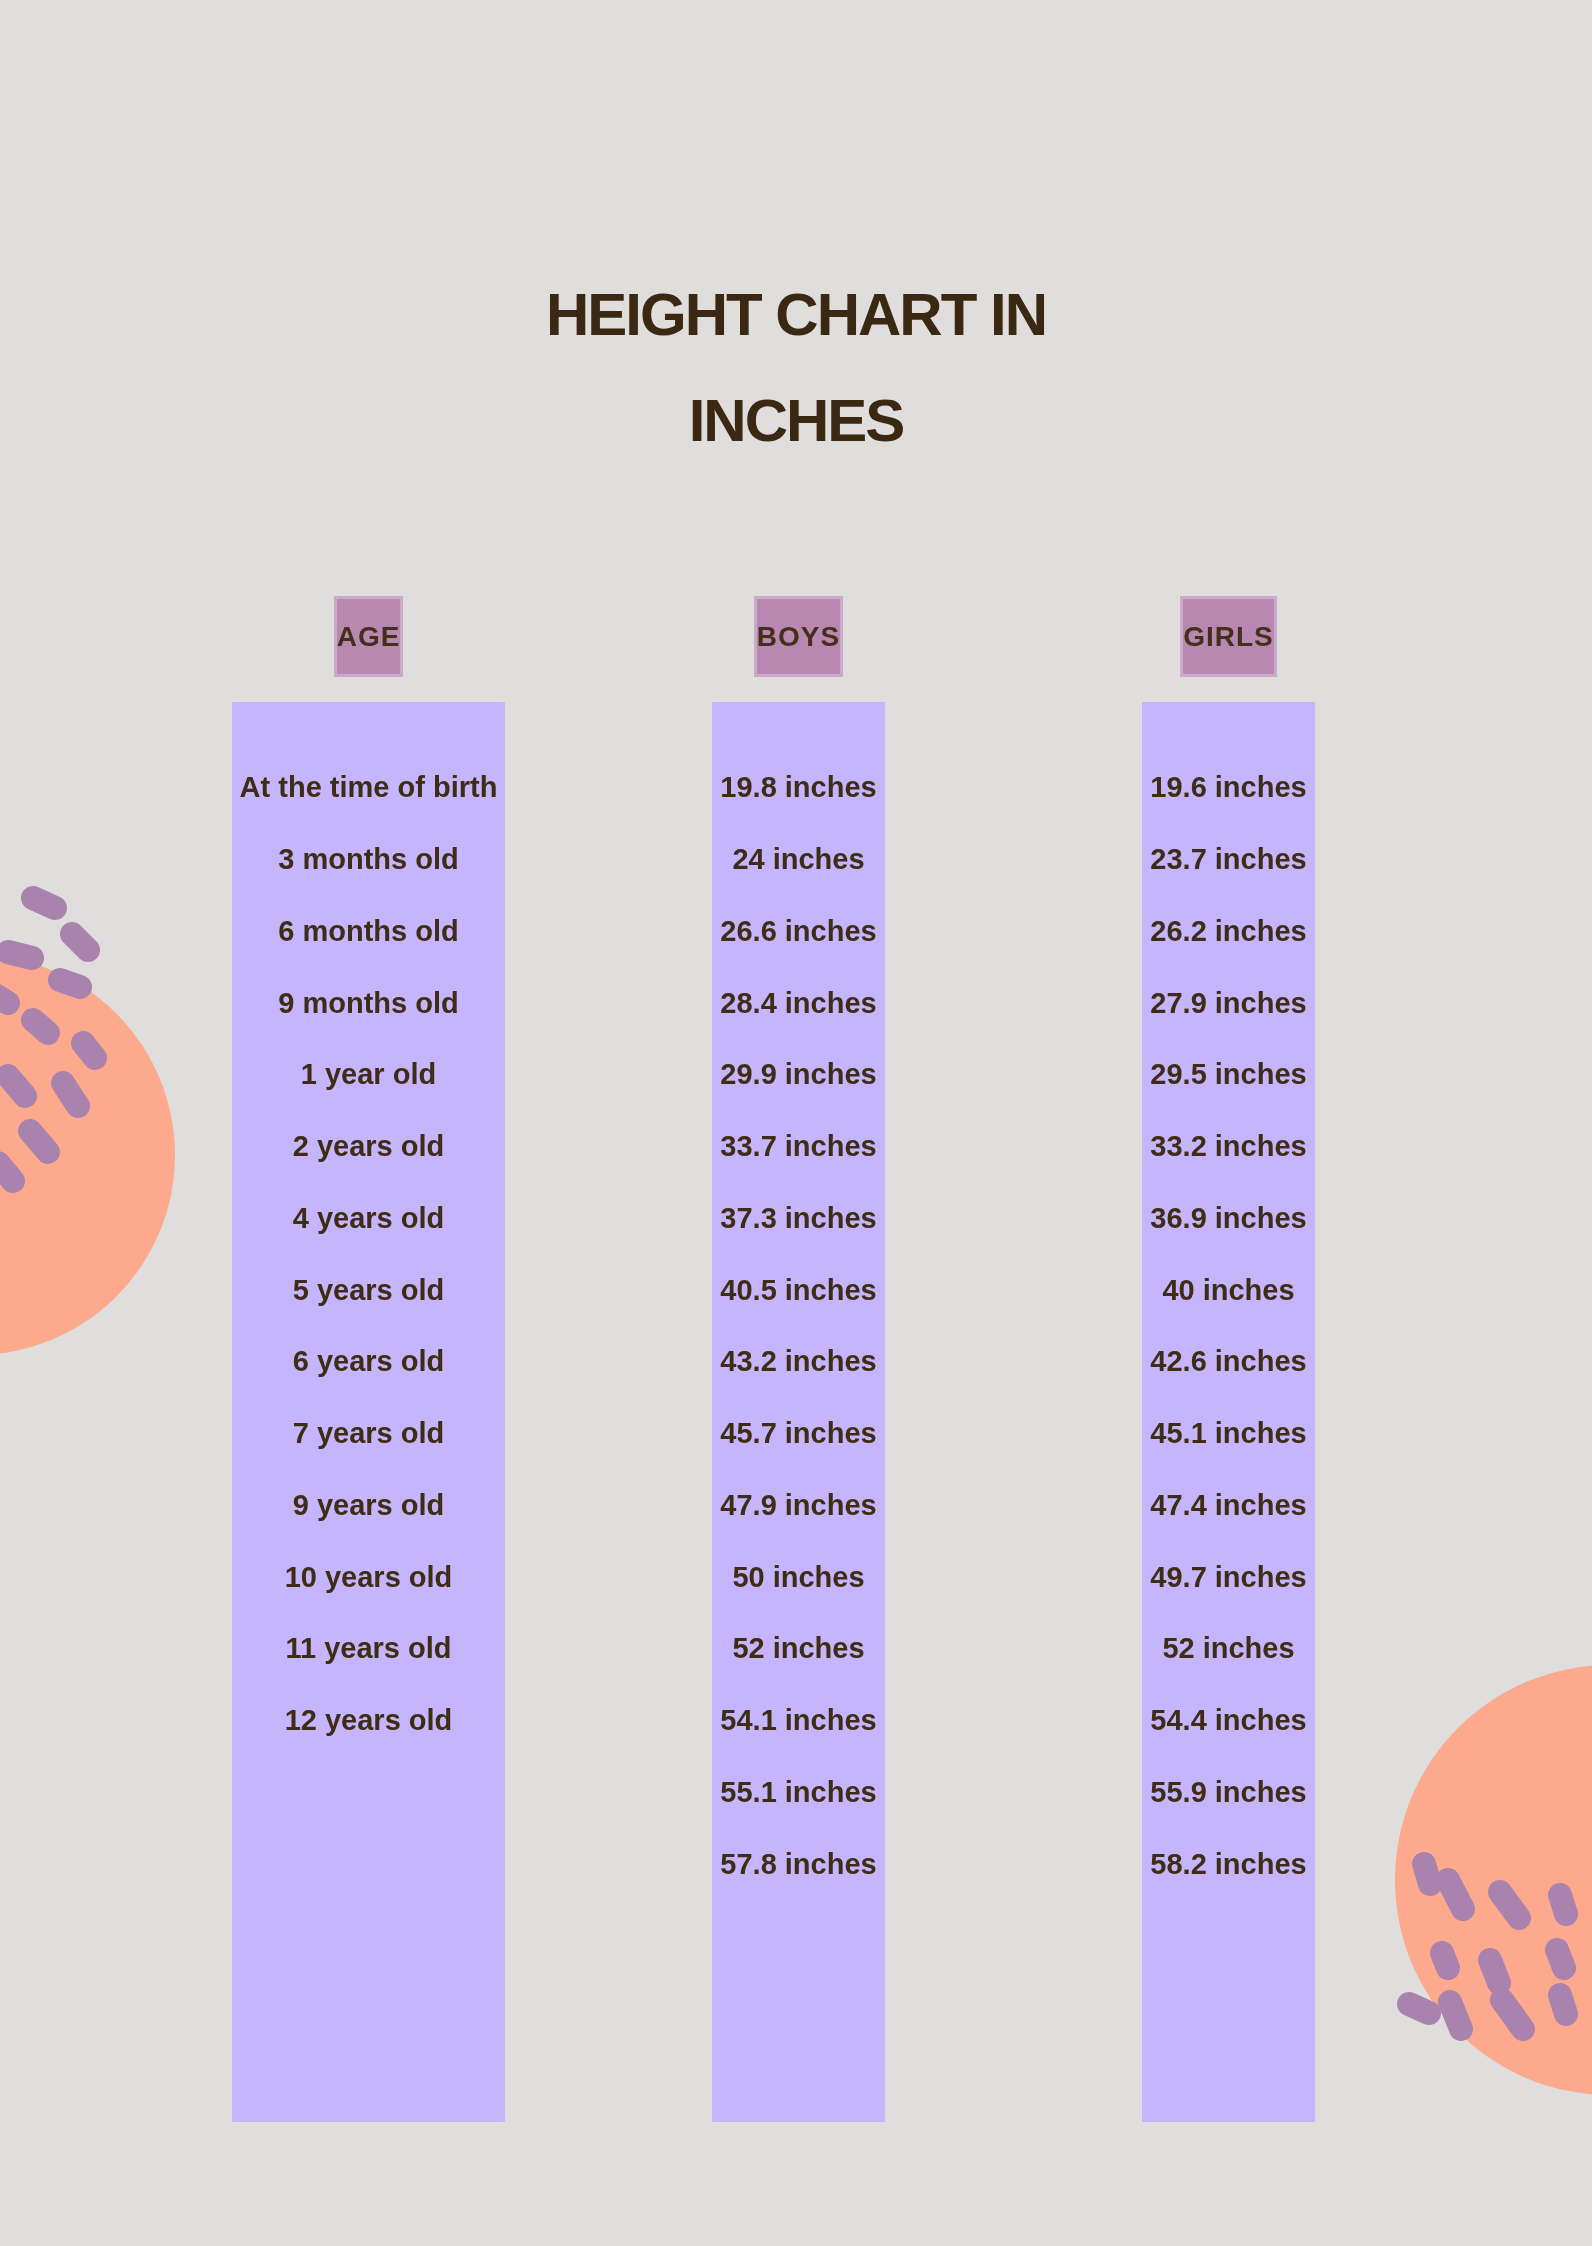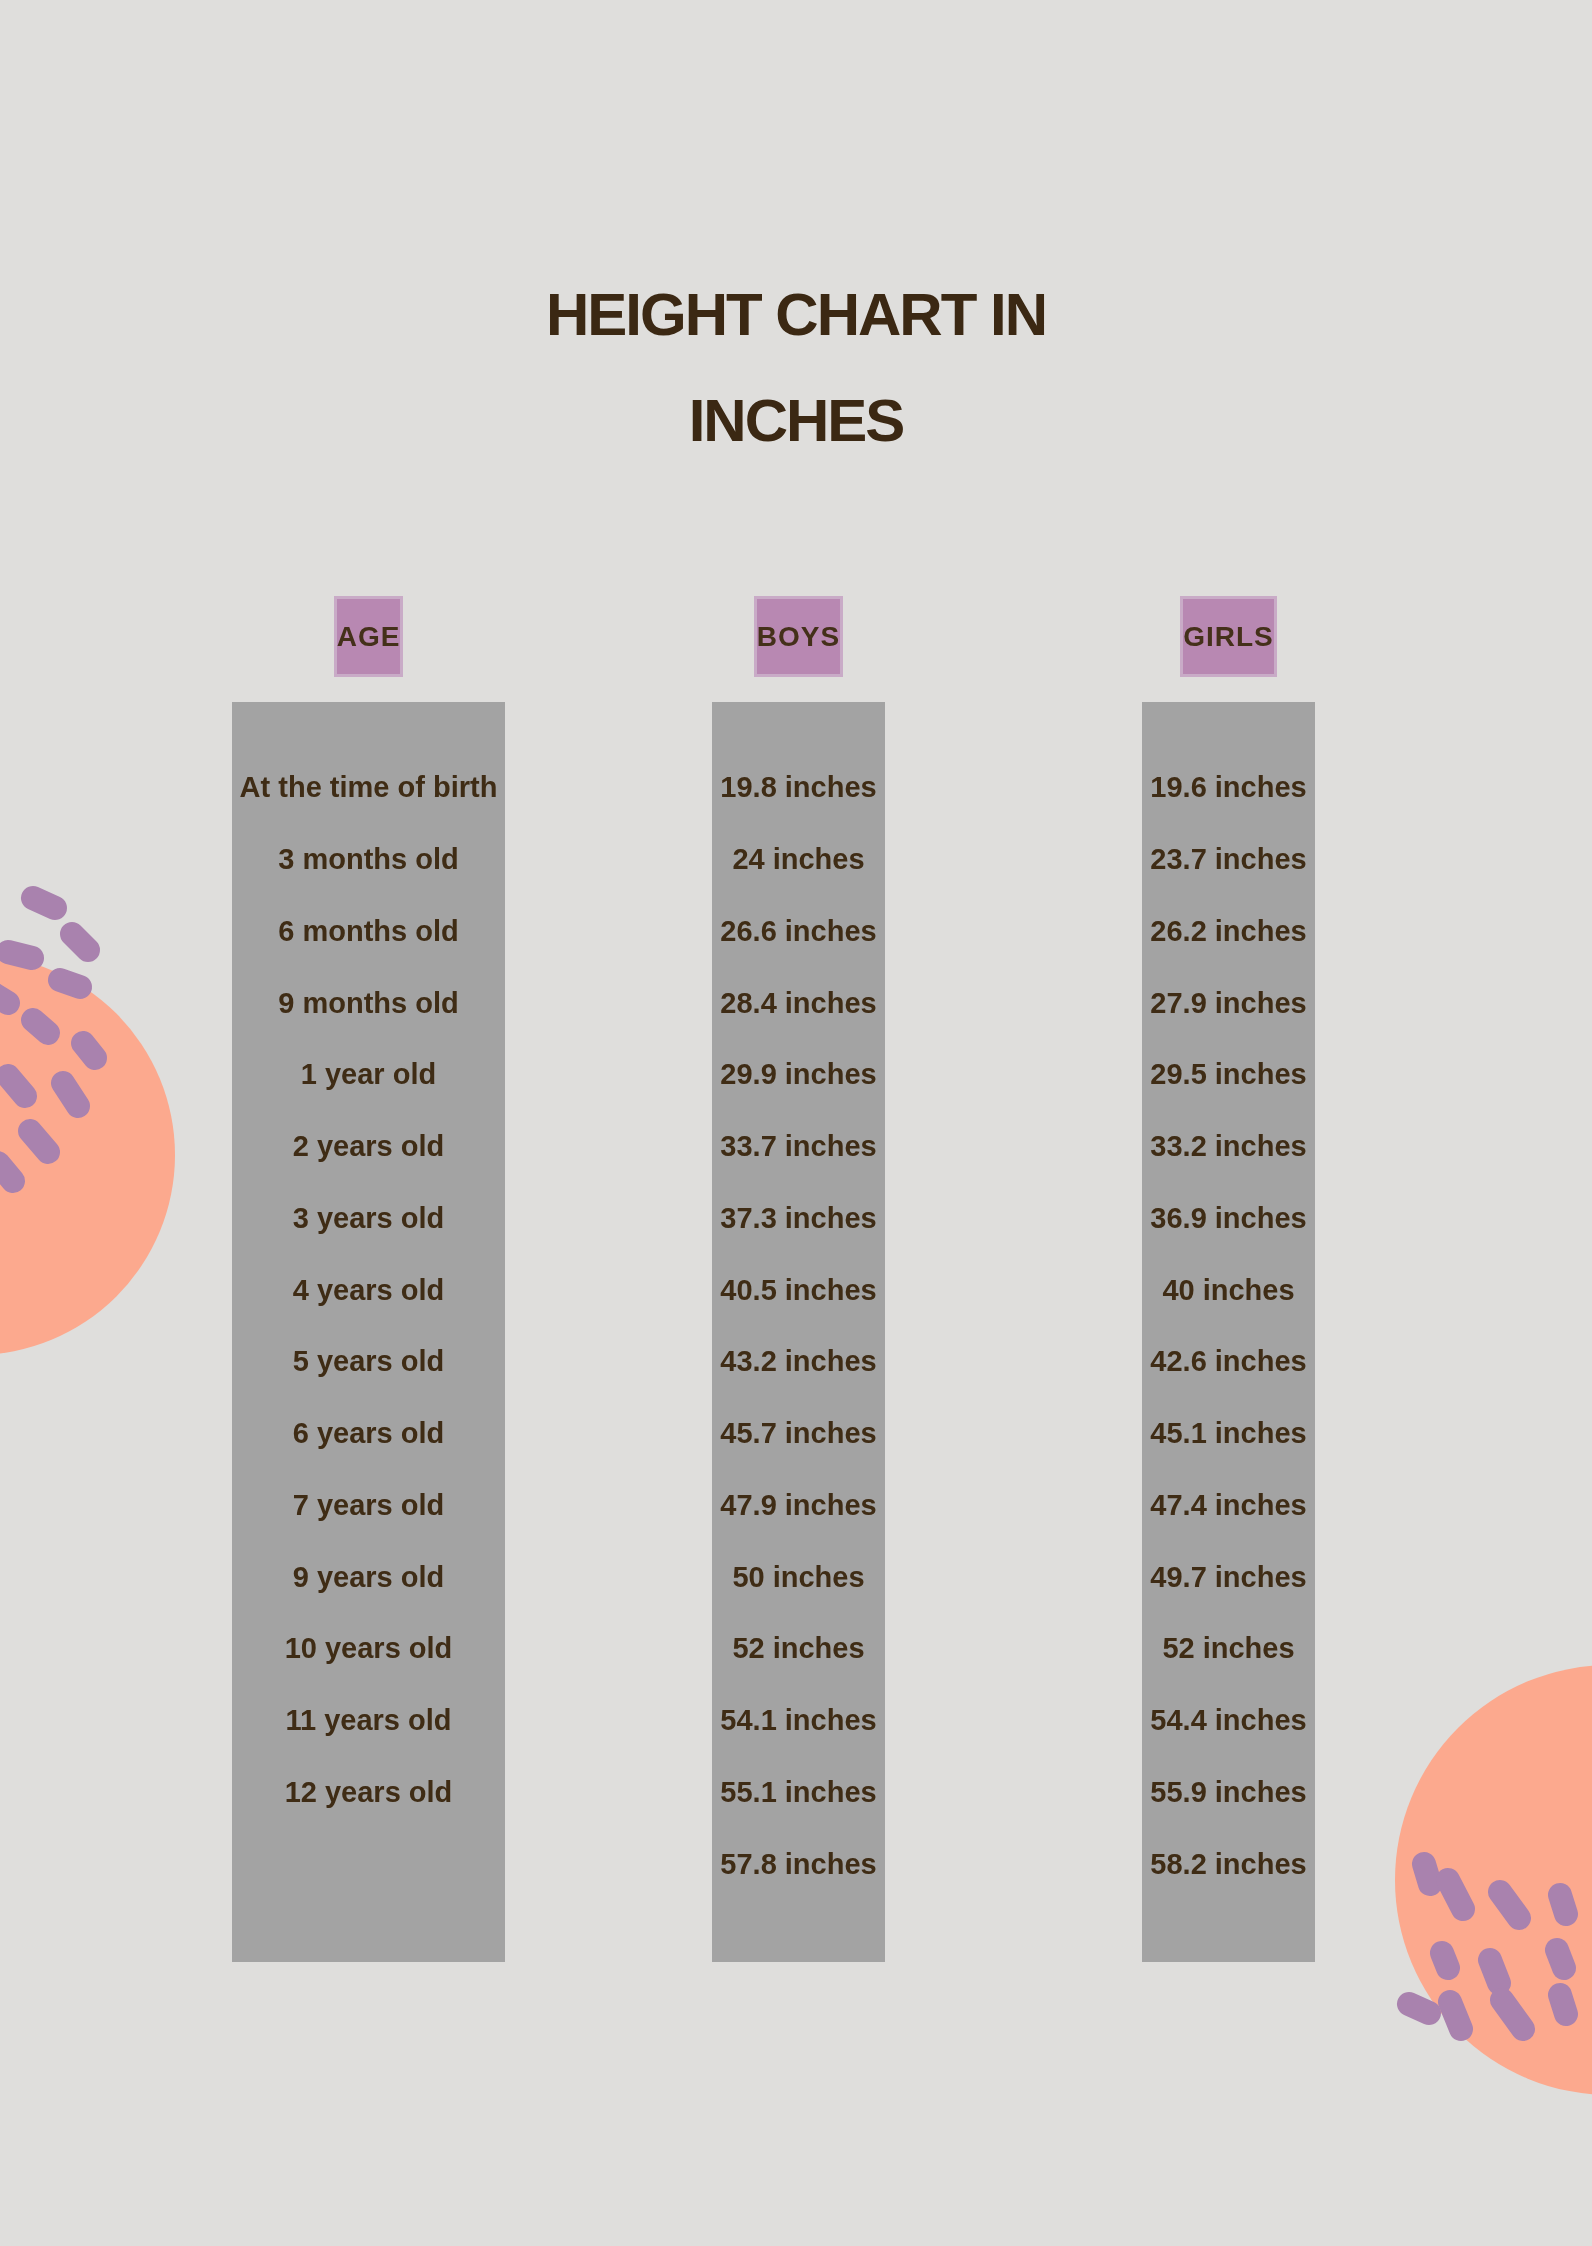--- a/index.html
+++ b/index.html
@@ -54,23 +54,23 @@
     align-items: center;
     justify-content: center;
     font-weight: bold;
     font-size: 28px;
     letter-spacing: 1px;
     color: #44301a;
   }
   .col-body {
     margin-top: 25px;
     box-sizing: border-box;
-    height: 1260px;
+    height: 1420px;
     padding: 50px 8px 62px 8px;
-    background: #a3a3a3;
+    background: #c4b5fd;
   }
   .cell {
     height: 71.75px;
     display: flex;
     align-items: center;
     justify-content: center;
     font-weight: bold;
     font-size: 29px;
     color: #3f2c15;
     white-space: nowrap;
@@ -124,21 +124,20 @@
     <div class="col-header">
       <span>AGE</span>
     </div>
     <div class="col-body">
         <div class="cell">At the time of birth</div>
         <div class="cell">3 months old</div>
         <div class="cell">6 months old</div>
         <div class="cell">9 months old</div>
         <div class="cell">1 year old</div>
         <div class="cell">2 years old</div>
-        <div class="cell">3 years old</div>
         <div class="cell">4 years old</div>
         <div class="cell">5 years old</div>
         <div class="cell">6 years old</div>
         <div class="cell">7 years old</div>
         <div class="cell">9 years old</div>
         <div class="cell">10 years old</div>
         <div class="cell">11 years old</div>
         <div class="cell">12 years old</div>
       </div>
   </div>

